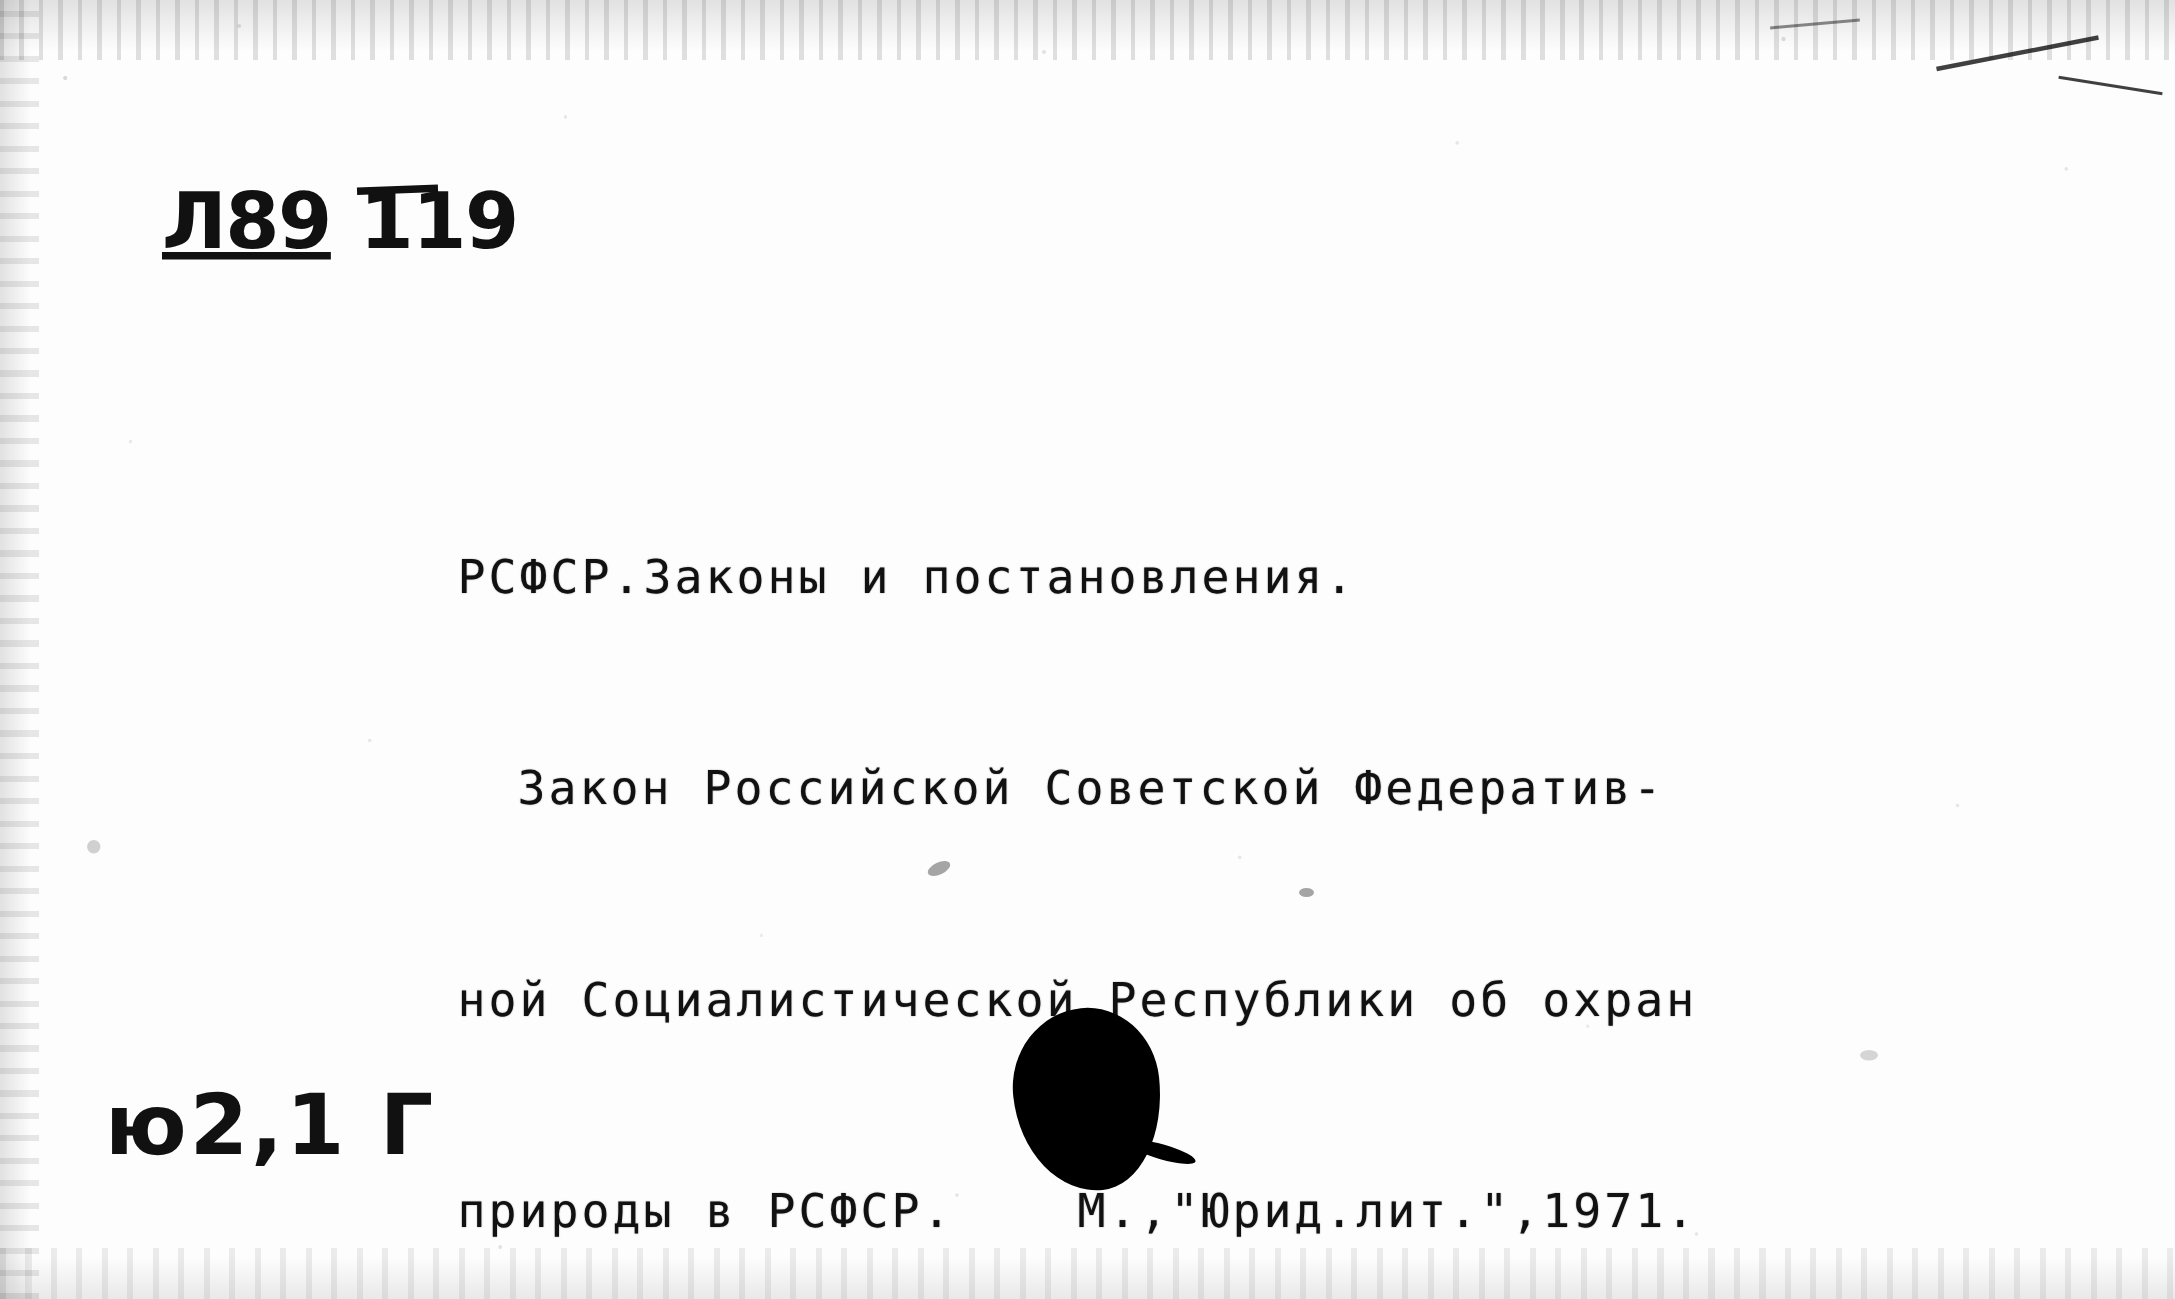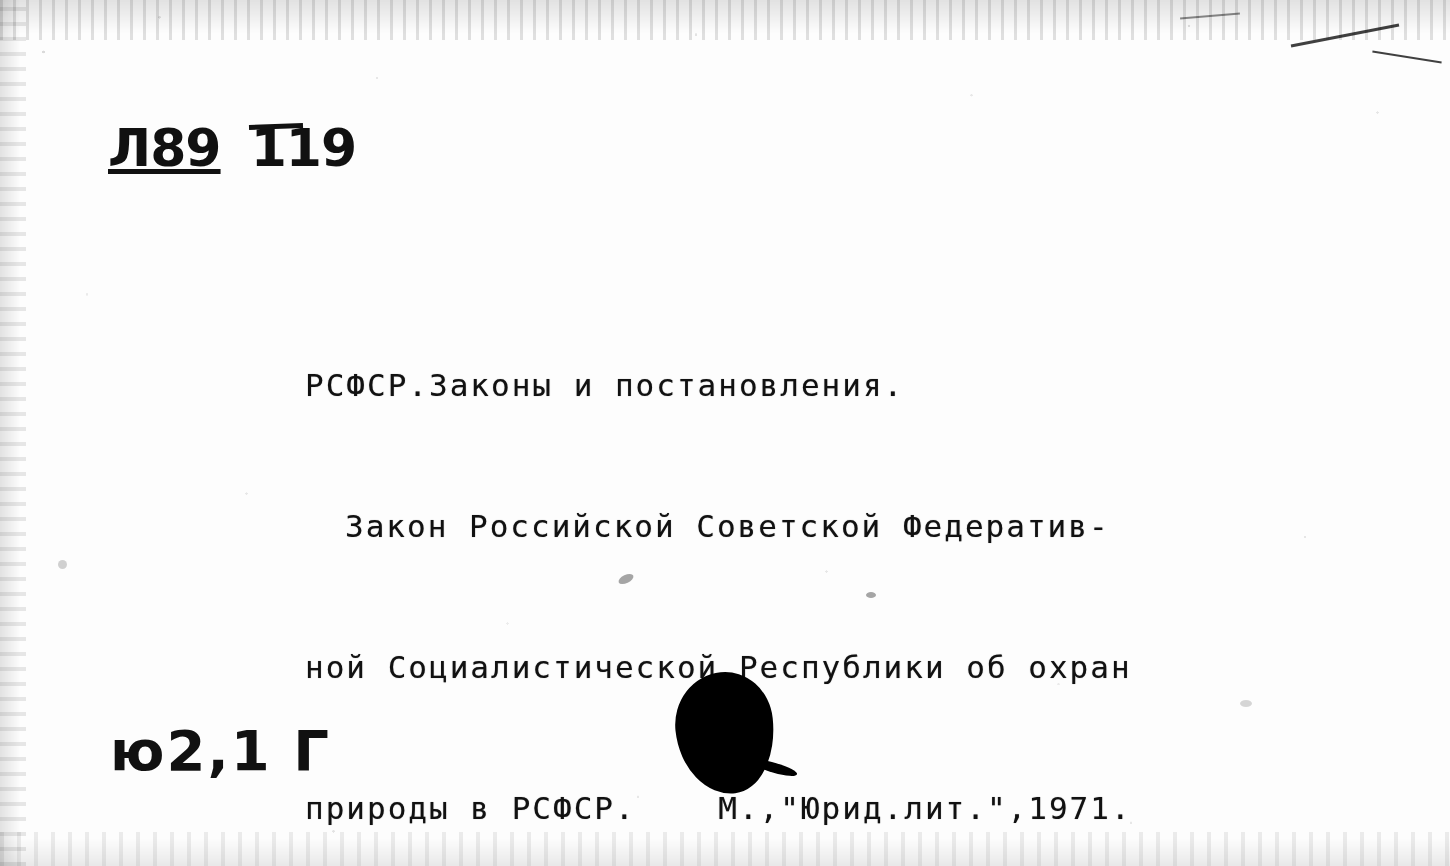--- a/index.html
+++ b/index.html
@@ -87,35 +87,34 @@
   #callnum-top {
     left: 108px;
     top: 118px;
     font-size: 52px;
     letter-spacing: -1px;
   }
   #callnum-top .num { position: relative; text-decoration: underline; }
   #callnum-top .frac {
     display: inline-block;
     position: relative;
-    margin-left: 13px;
+    margin-left: 2px;
   }
   #callnum-top .frac .bar {
     position: absolute;
     left: -2px; top: 6px;
     width: 54px; height: 5px;
     background: #111;
     transform: rotate(-2deg);
   }
   #callnum-bottom {
     left: 70px;
     top: 718px;
     font-size: 56px;
     letter-spacing: 2px;
-    margin-left: 40px;
   }
 
   
   #entry {
     position: absolute;
     left: 305px;
     top: 268px;
     width: 1180px;
     font-family: "DejaVu Sans Mono", monospace;
     font-size: 31px;

